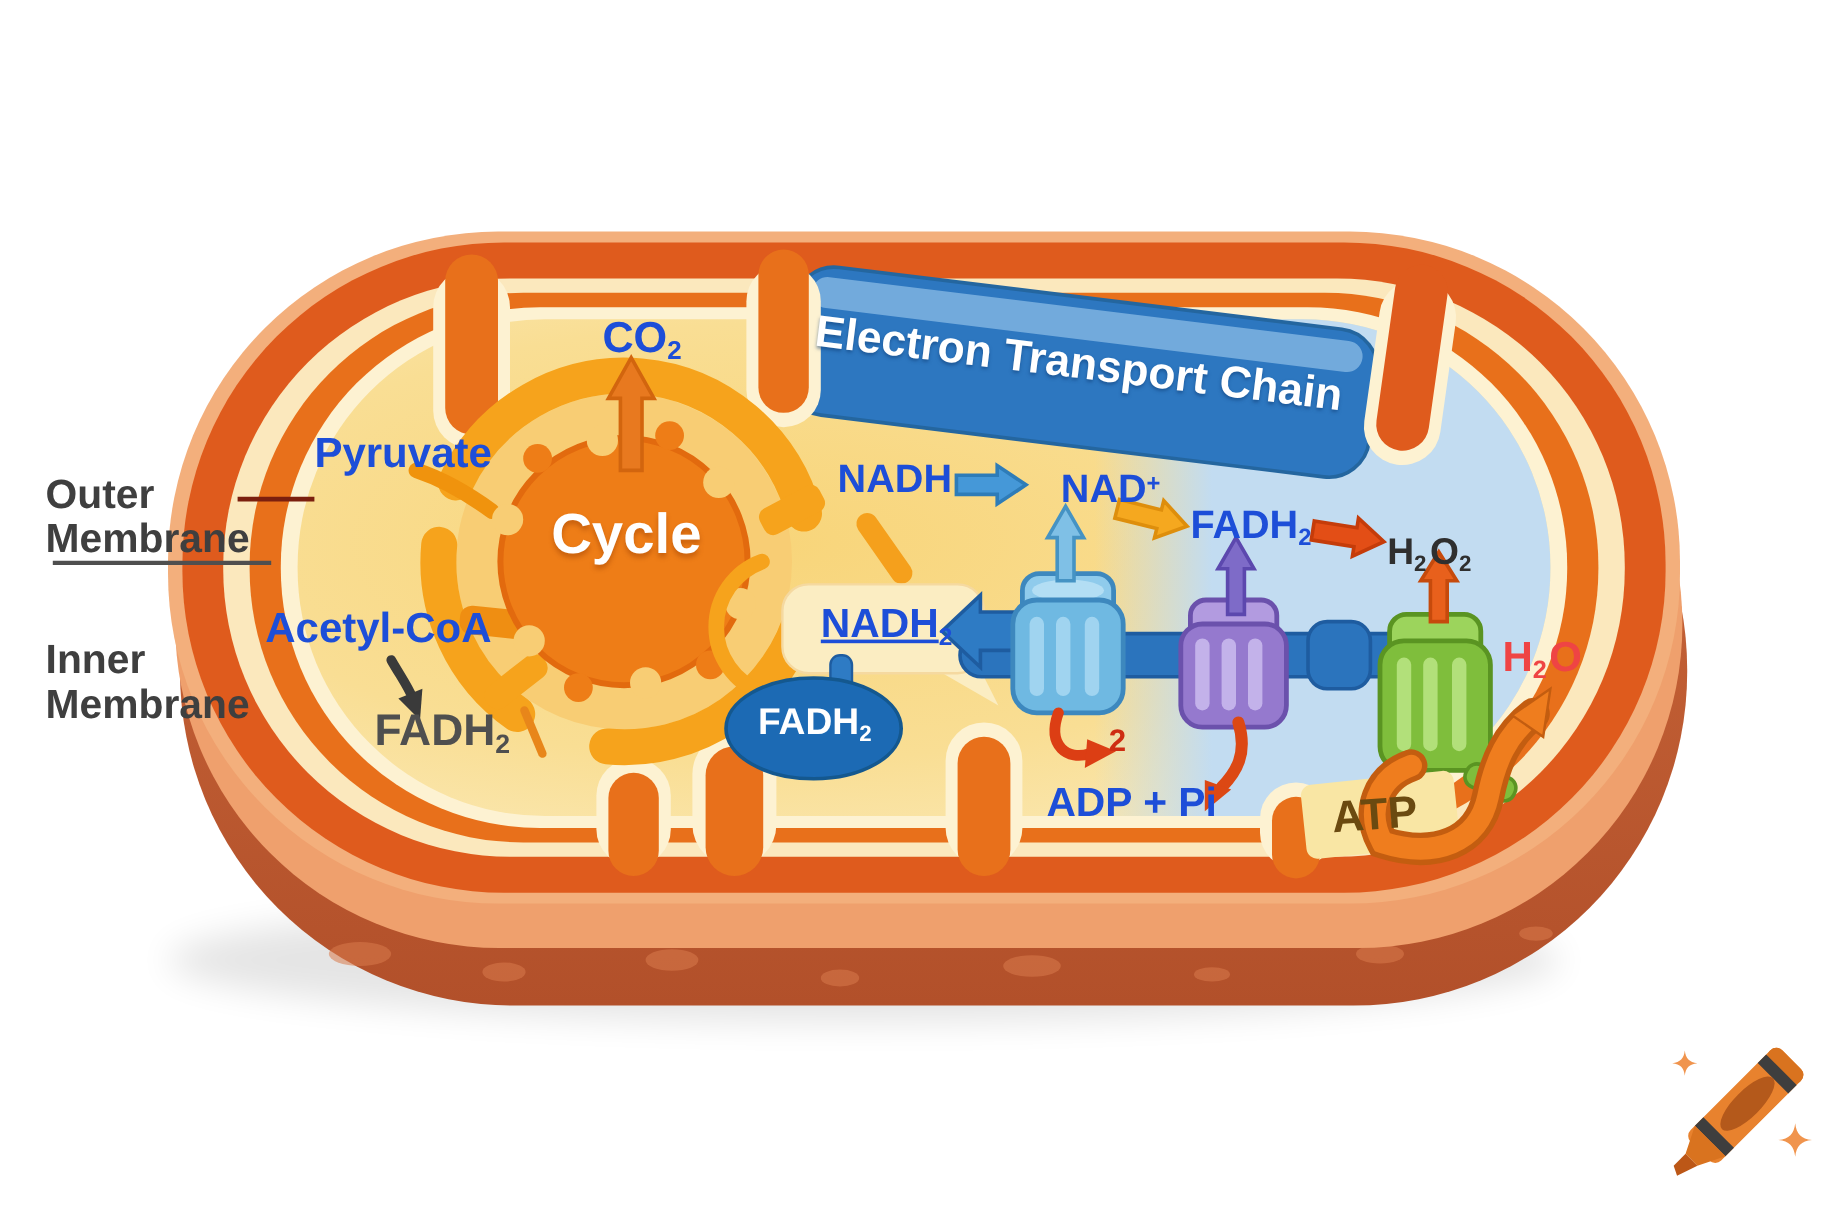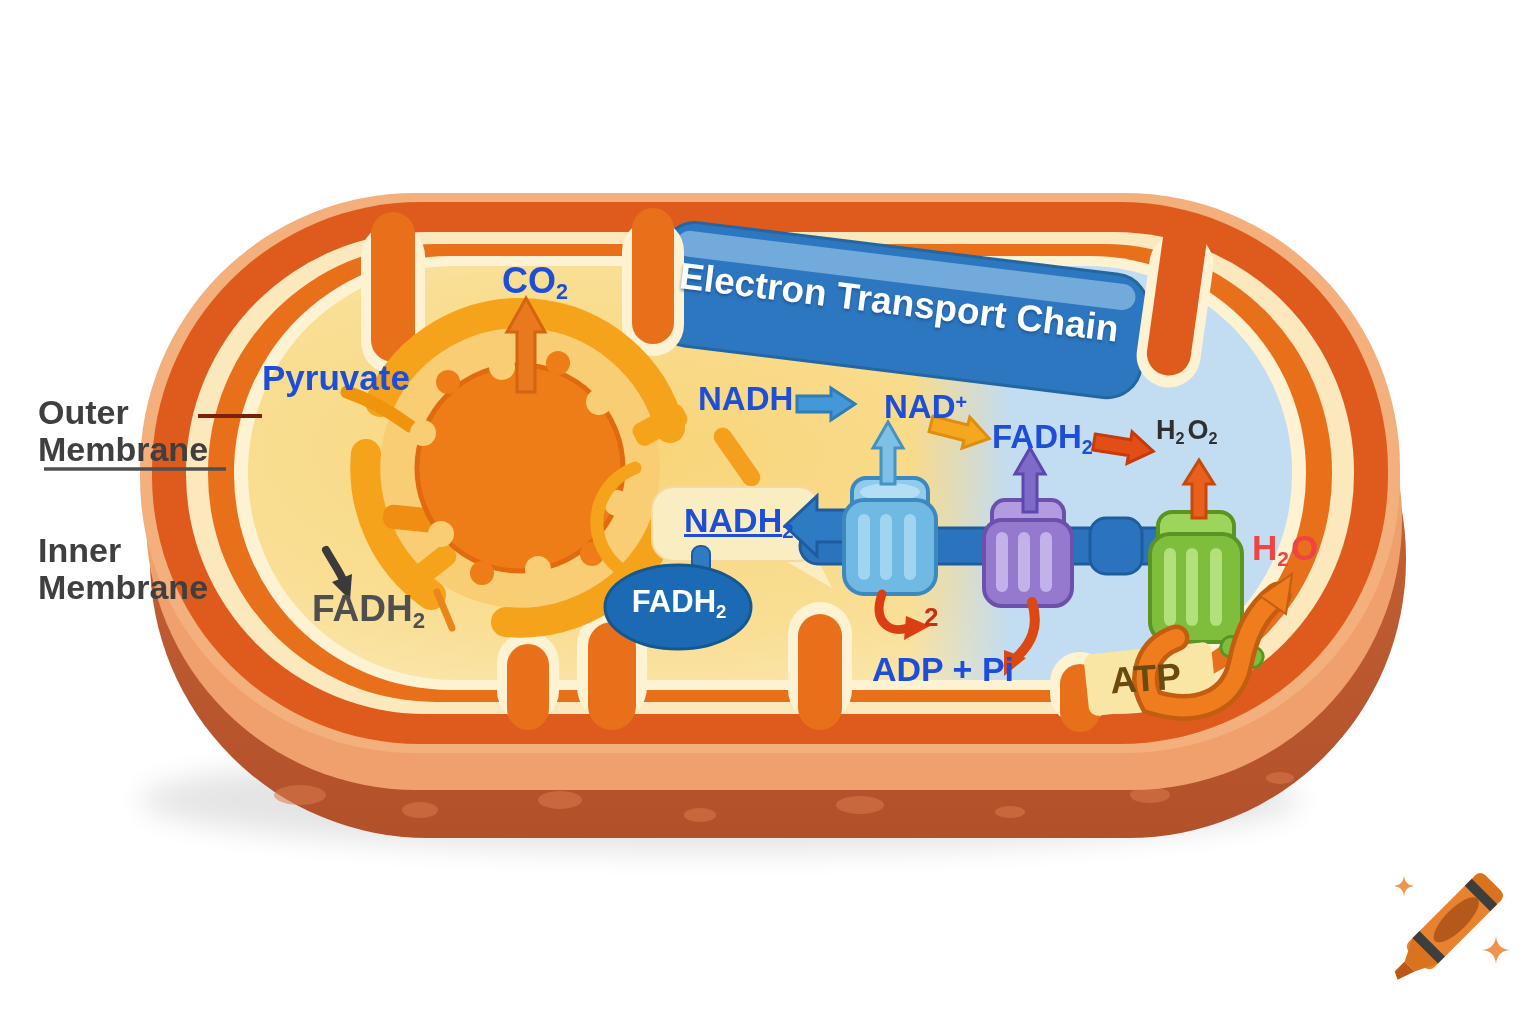--- a/index.html
+++ b/index.html
@@ -277,22 +277,26 @@
 
 <div class="lbl chem" style="left:262px;top:360px;font-size:35px;">
   <span>Pyruvate</span>
 </div>
 
 <div class="lbl chem" style="left:502px;top:262px;font-size:36px;">
   <span>CO</span><span class="sub">2</span>
 </div>
 
 <div class="lbl krebs">
-</div>
-
+  <div>Cycle</div>
+</div>
+
+<div class="lbl chem" style="left:221px;top:506px;font-size:35px;">
+  <span>Acetyl-CoA</span>
+</div>
 
 <div class="lbl gray-bold" style="left:312px;top:590px;">
   <span>FADH</span><span class="sub">2</span>
 </div>
 
 <div class="lbl banner-text">
   <span>Electron Transport Chain</span>
 </div>
 
 <div class="lbl chem" style="left:698px;top:382px;">
@@ -300,21 +304,21 @@
 </div>
 
 <div class="lbl chem" style="left:884px;top:390px;">
   <span>NAD</span><span class="sup">+</span>
 </div>
 
 <div class="lbl chem" style="left:992px;top:420px;">
   <span>FADH</span><span class="sub">2</span>
 </div>
 
-<div class="lbl chem" style="left:1156px;top:416px;font-size:27px;font-weight:800;color:#2f2f2f;">
+<div class="lbl chem" style="left:1156px;top:444px;font-size:31px;font-weight:800;color:#2f2f2f;">
   <span>H</span><span class="sub">2</span><span style="margin-left:3px;">O</span><span class="sub">2</span>
 </div>
 
 <div class="lbl chem" style="left:684px;top:503px;font-size:34px;text-decoration:underline;">
   <span>NADH</span><span class="sub">2</span>
 </div>
 
 <div class="lbl oval-text">
   <span>FADH</span><span class="sub">2</span>
 </div>

